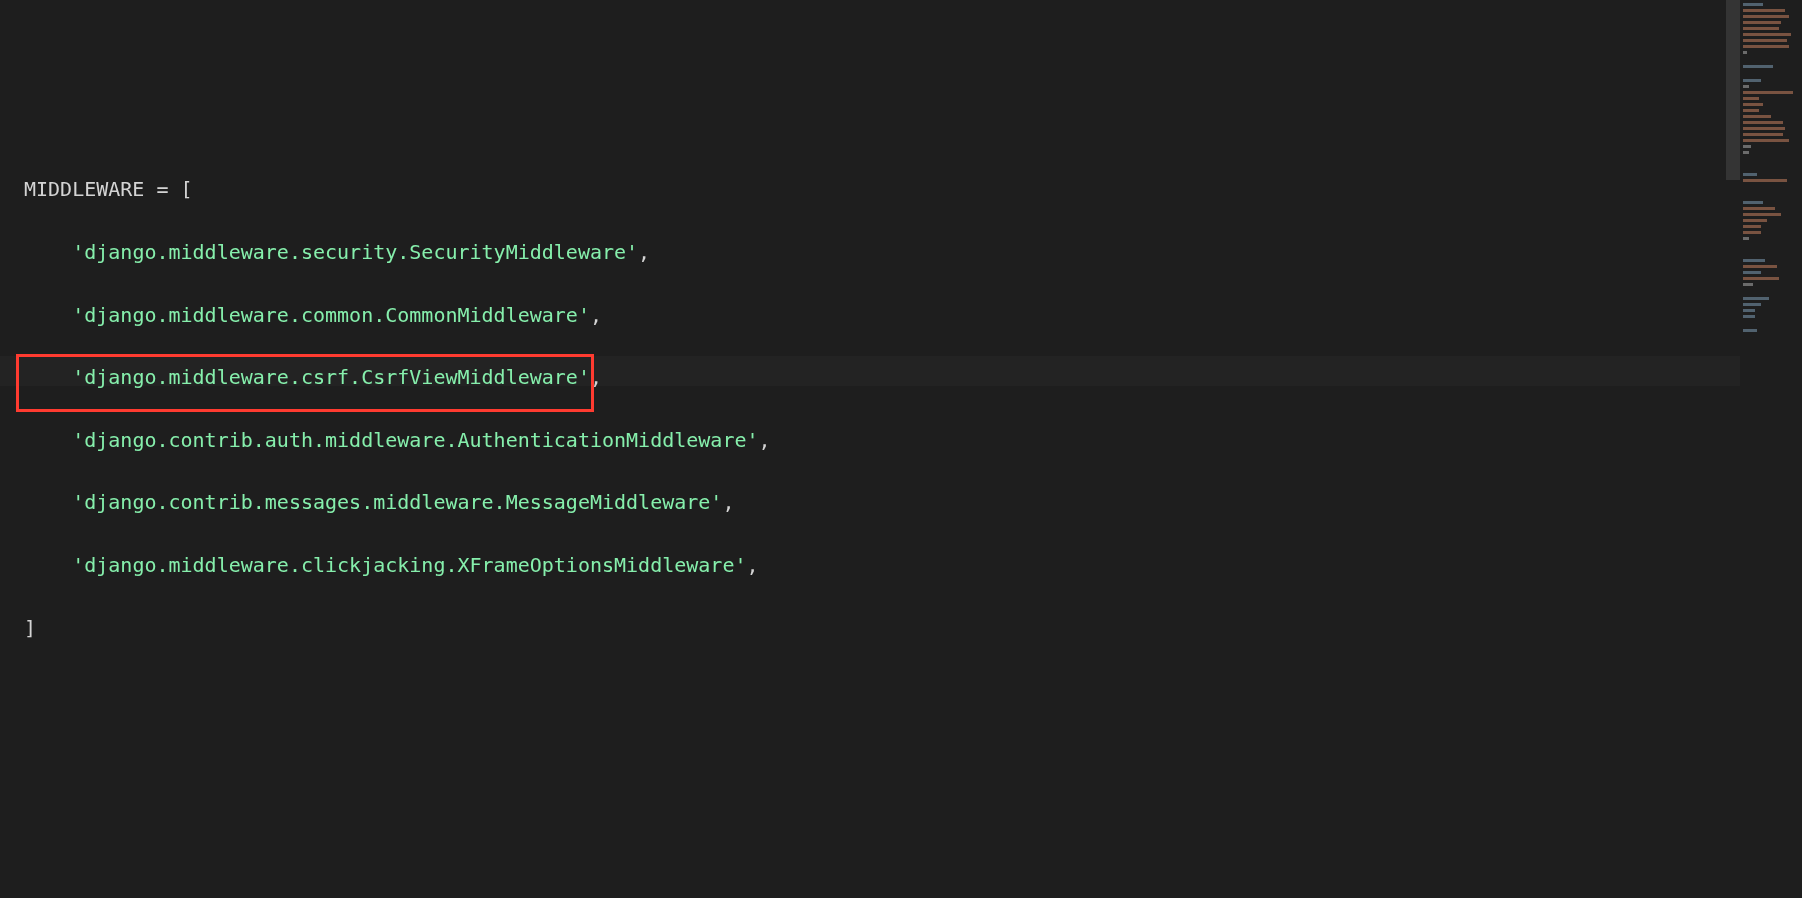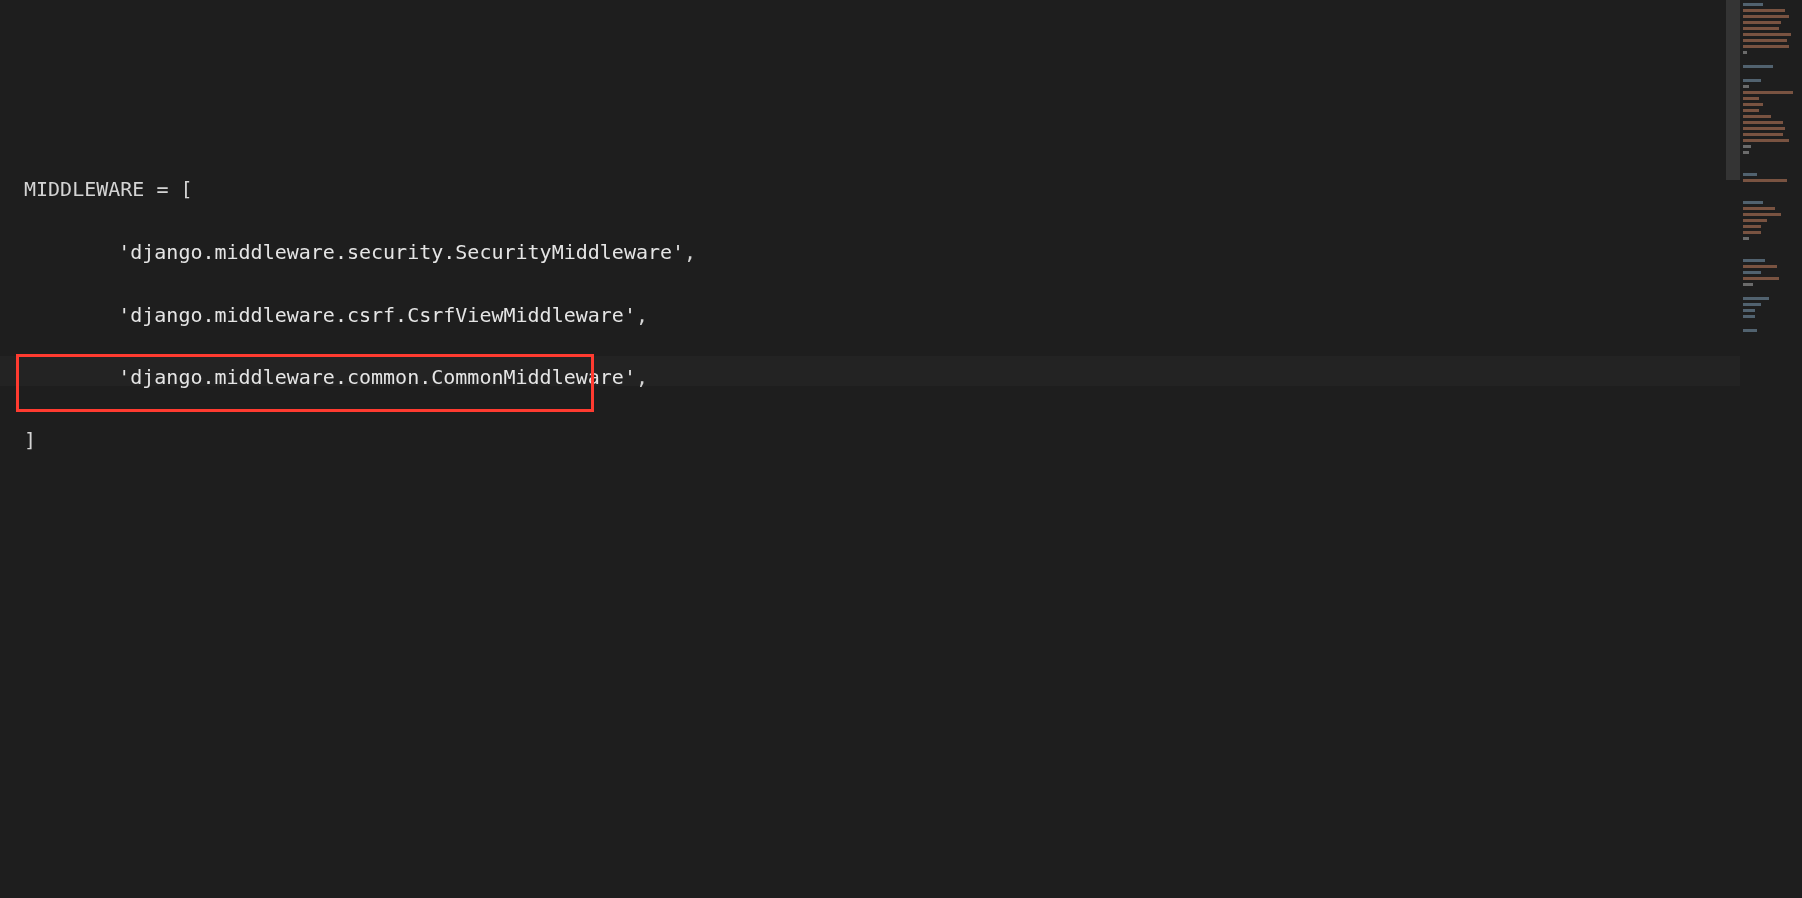--- a/index.html
+++ b/index.html
@@ -53,21 +53,21 @@
   .cur-line {
     position: absolute;
     left: 0;
     top: 356px;
     width: 1740px;
     height: 30px;
     background: rgba(255,255,255,0.025);
     pointer-events: none;
   }
   .t-default { color: #d4d4d4; }
-  .t-string  { color: #e5e5e5; margin-left: 46px; }
+  .t-string  { color: #86efac; }
   pre { font-family: inherit; font-size: inherit; margin:0;}
   .code { position: relative; }
 
   .scrollbar {
     position: absolute;
     right: 62px;
     top: 0;
     width: 14px;
     height: 898px;
     background: transparent;
@@ -83,22 +83,25 @@
 </style>
 </head>
 <body>
 
 <div class="editor-area">
   <div class="cur-line"></div>
 
   <div class="code">
 <pre><span class="t-default">MIDDLEWARE</span><span class="t-default"> = </span><span class="t-default">[</span></pre>
 <pre>    <span class="t-string">'django.middleware.security.SecurityMiddleware'</span><span class="t-default">,</span></pre>
+<pre>    <span class="t-string">'django.middleware.common.CommonMiddleware'</span><span class="t-default">,</span></pre>
 <pre>    <span class="t-string">'django.middleware.csrf.CsrfViewMiddleware'</span><span class="t-default">,</span></pre>
-<pre>    <span class="t-string">'django.middleware.common.CommonMiddleware'</span><span class="t-default">,</span></pre>
+<pre>    <span class="t-string">'django.contrib.auth.middleware.AuthenticationMiddleware'</span><span class="t-default">,</span></pre>
+<pre>    <span class="t-string">'django.contrib.messages.middleware.MessageMiddleware'</span><span class="t-default">,</span></pre>
+<pre>    <span class="t-string">'django.middleware.clickjacking.XFrameOptionsMiddleware'</span><span class="t-default">,</span></pre>
 <pre><span class="t-default">]</span></pre>
 <pre> </pre>
 <pre> </pre>
 
 
 
 
 
 
 

